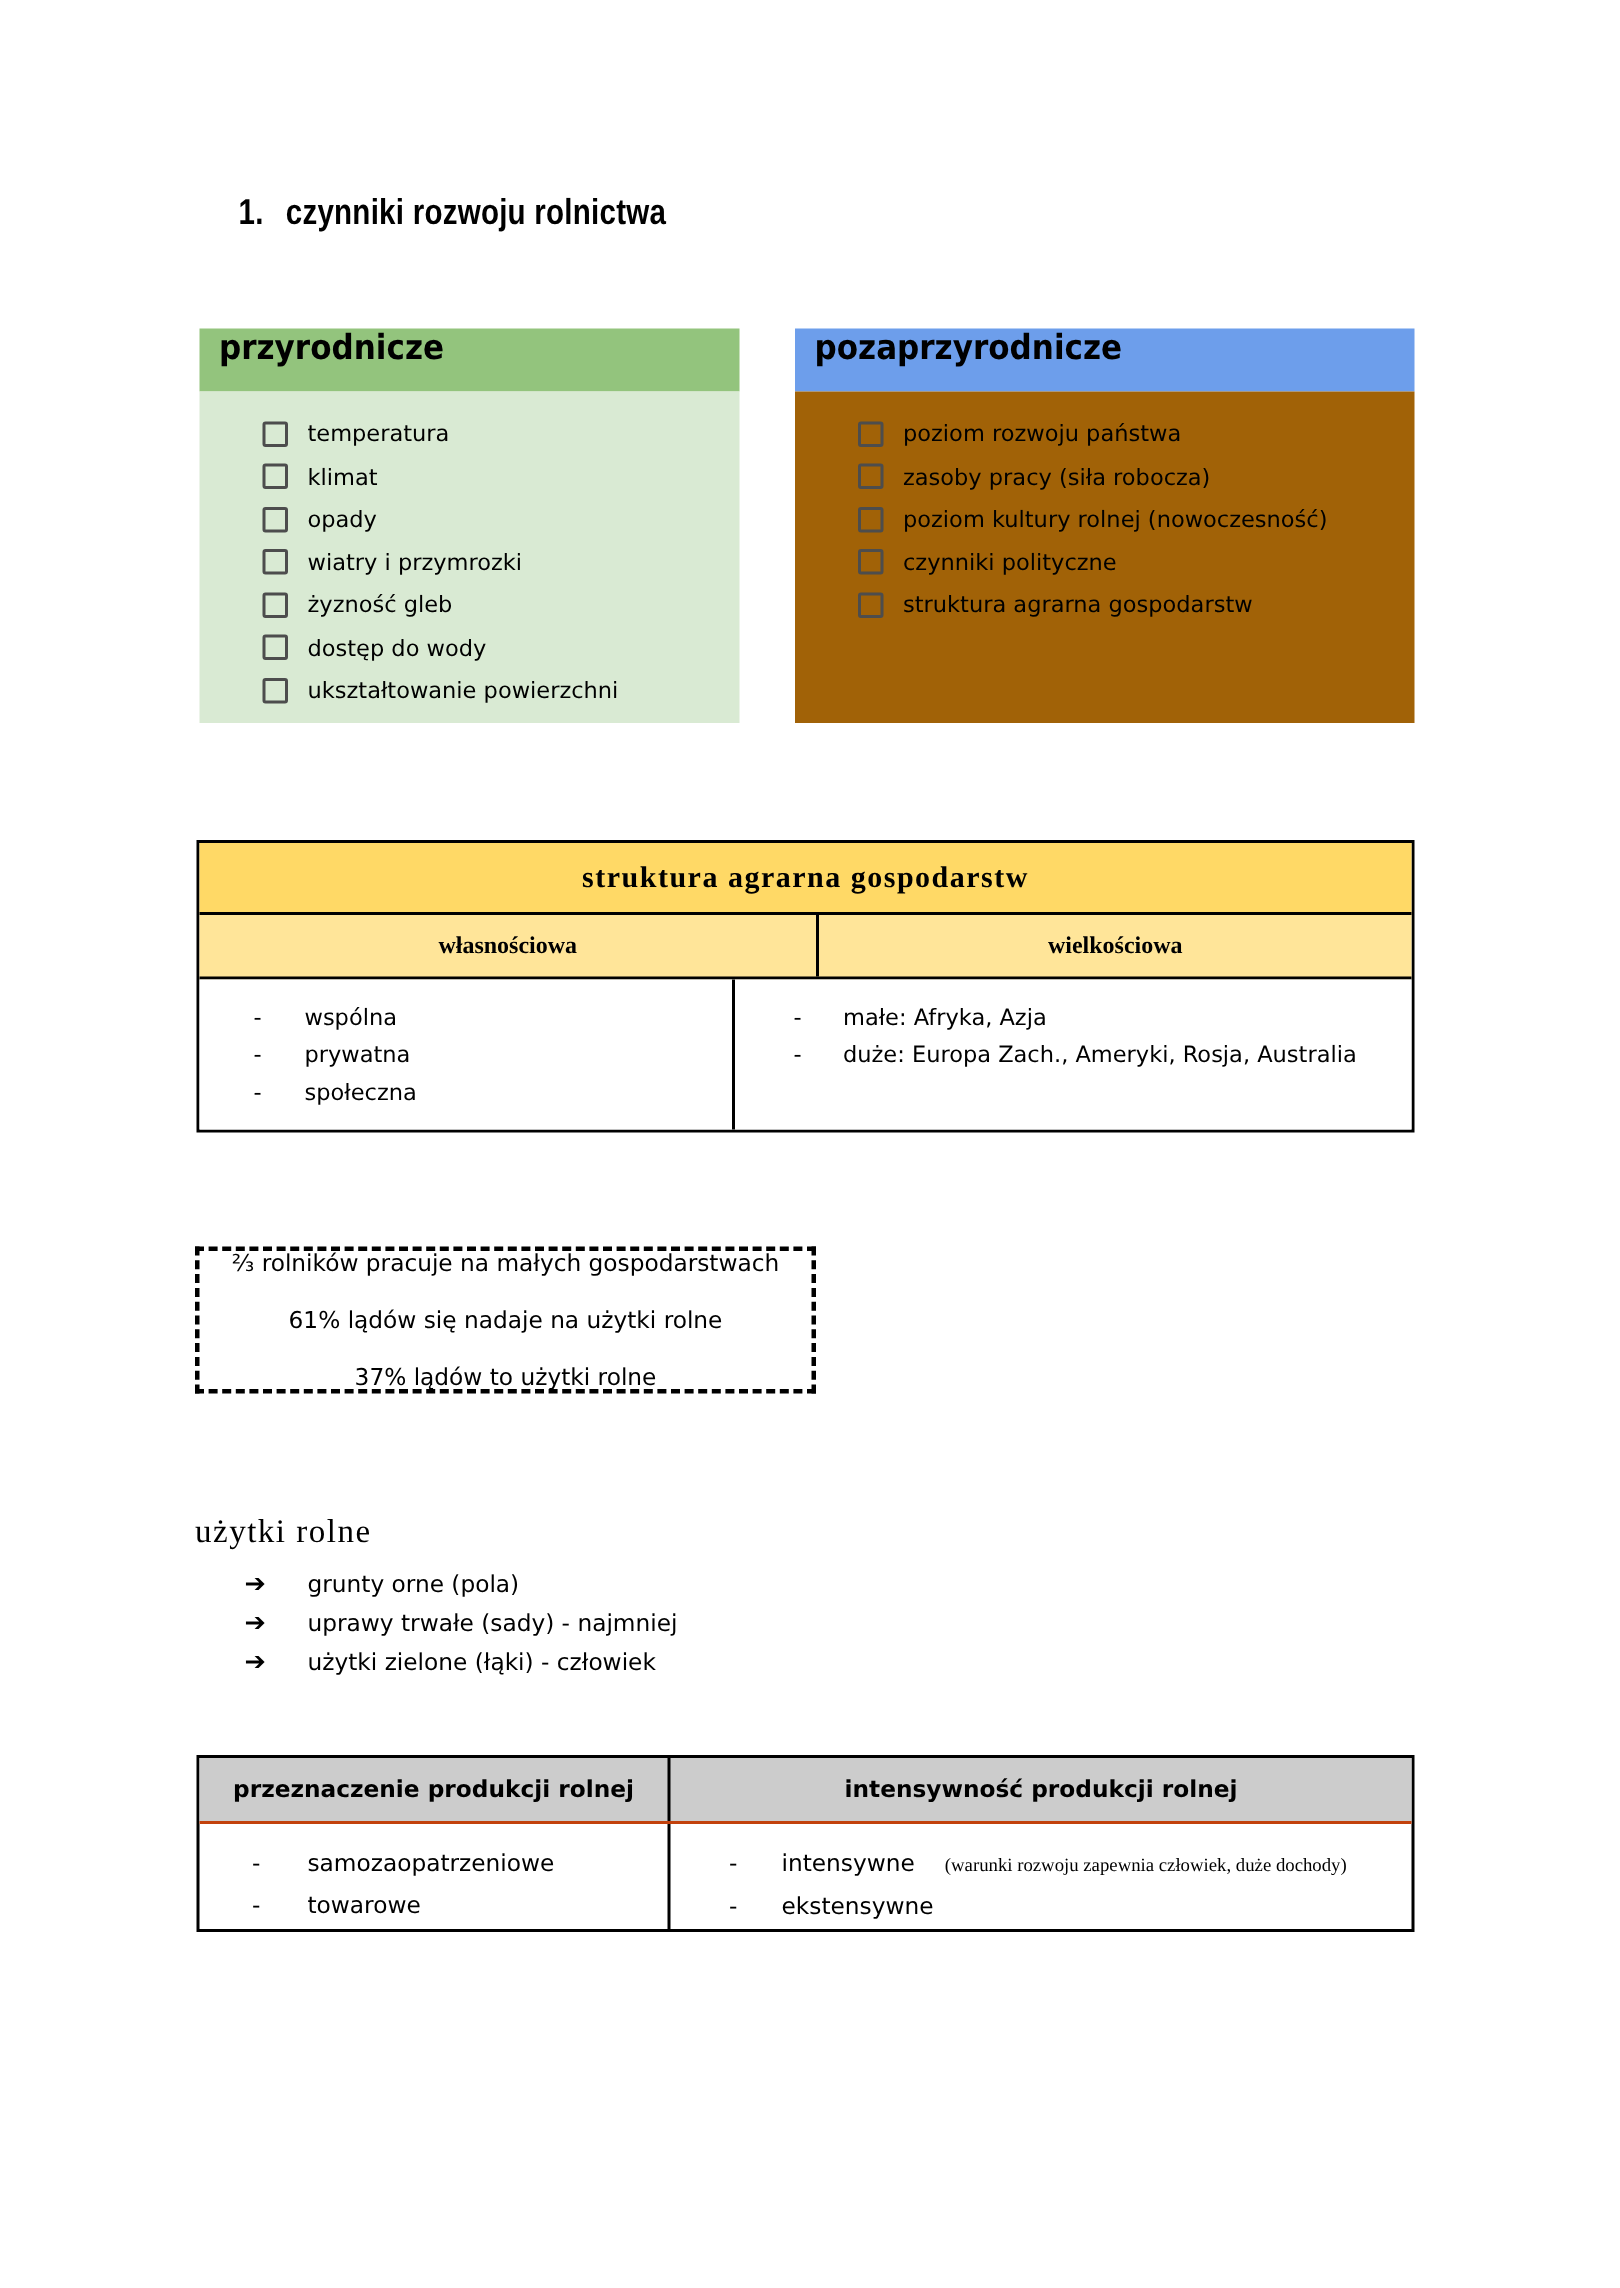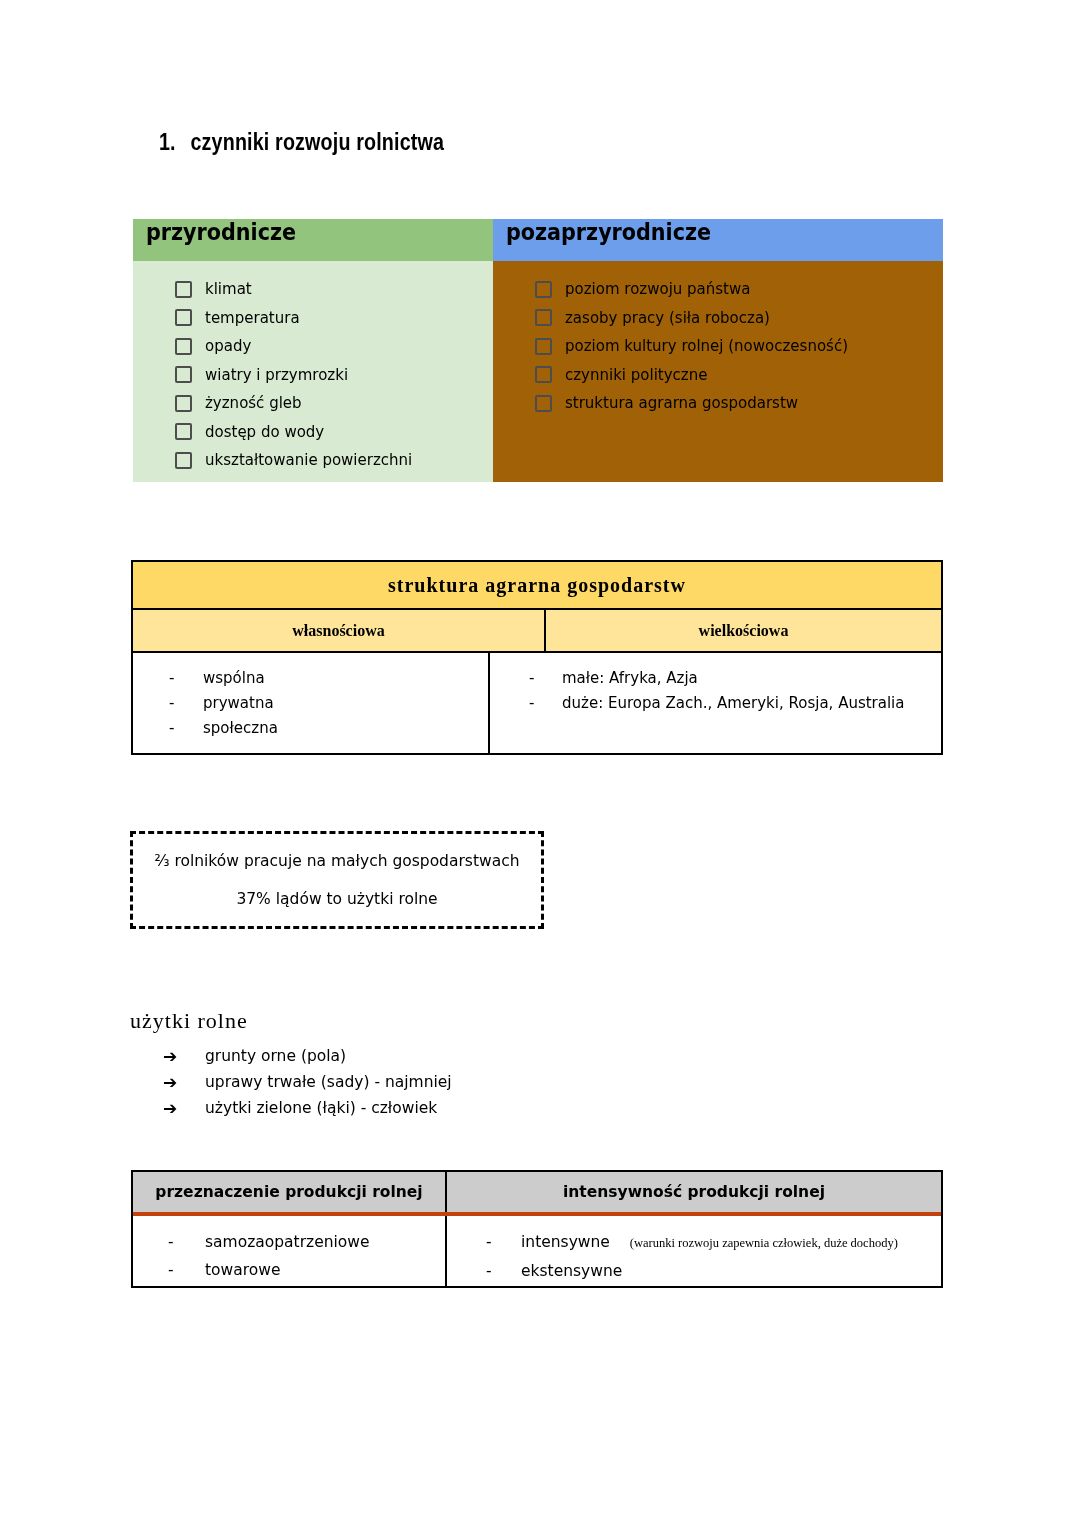--- a/index.html
+++ b/index.html
@@ -21,21 +21,21 @@
     font-weight:800; font-size:24px;
     transform:scaleX(0.82); transform-origin:0 50%;
     letter-spacing:0.2px;
     white-space:nowrap;
   }
 
   
   .factors { position:absolute; left:133px; top:219px; width:810px; display:flex; }
   .f-col { display:flex; flex-direction:column; }
   .f-col.natural { width:360px; }
-  .f-col.nonnatural { width:450px; }
+  .f-col.nonnatural { width:450px;padding-left:37px; }
   .f-header {
     height:42px; display:flex; padding-left:13px;
     font-weight:700; font-size:23px; white-space:nowrap;
   }
   .f-header span { transform:scaleX(0.9); transform-origin:0 50%; display:inline-block; }
   .natural .f-header { background:#93c47d; }
   .nonnatural .f-header { background:#6d9eeb; }
   .f-body { height:221px; padding-top:14px; }
   .natural .f-body { background:#d9ead3; }
   .nonnatural .f-body { background:#a16207; }
@@ -79,21 +79,21 @@
 
   
   .landuse { position:absolute; left:130px; top:1008px; }
   .lu-heading { font-family:cursive; font-weight:400; font-size:22px; letter-spacing:1px; }
   .lu-items { margin-top:9px; }
   .arrow-row { display:flex; align-items:center; font-size:15.5px; line-height:26px; white-space:nowrap; }
   .arrow-row .arrow { display:inline-block; margin-left:33px; width:42px; font-size:17px; }
 
   
   .production { position:absolute; left:131px; top:1170px; width:812px; border:2px solid #000; background:#fff; }
-  .pr-head-row { display:flex; height:44px; background:#cccccc; border-bottom:4px solid #c2410c; }
+  .pr-head-row { display:flex; height:44px; background:#cccccc; border-bottom:2px solid #c2410c; }
   .pr-head {
     display:flex; align-items:center; justify-content:center;
     font-weight:700; font-size:15.5px; white-space:nowrap;
   }
   .pr-head.left { width:314px; border-right:2px solid #000; }
   .pr-head.right { flex:1; }
   .pr-body { display:flex; height:70px; }
   .pr-cell { padding-top:12px; }
   .pr-cell.left { width:314px; border-right:2px solid #000; }
   .pr-cell.right { flex:1; }
@@ -113,25 +113,25 @@
   </div>
 
   <div class="factors">
     <div class="f-col natural">
       <div class="f-header">
         <span>przyrodnicze</span>
       </div>
       <div class="f-body">
         <div class="check-row">
           <span class="checkbox"></span>
+          <span class="check-label">temperatura</span>
+        </div>
+        <div class="check-row">
+          <span class="checkbox"></span>
           <span class="check-label">klimat</span>
-        </div>
-        <div class="check-row">
-          <span class="checkbox"></span>
-          <span class="check-label">temperatura</span>
         </div>
         <div class="check-row">
           <span class="checkbox"></span>
           <span class="check-label">opady</span>
         </div>
         <div class="check-row">
           <span class="checkbox"></span>
           <span class="check-label">wiatry i przymrozki</span>
         </div>
         <div class="check-row">
@@ -206,20 +206,21 @@
         <div class="dash-row">
           <span class="dash">-</span>
           <span>duże: Europa Zach., Ameryki, Rosja, Australia</span>
         </div>
       </div>
     </div>
   </div>
 
   <div class="stats">
     <div class="stats-line">⅔ rolników pracuje na małych gospodarstwach</div>
+    <div class="stats-line">61% lądów się nadaje na użytki rolne</div>
     <div class="stats-line">37% lądów to użytki rolne</div>
   </div>
 
   <div class="landuse">
     <div class="lu-heading">użytki rolne</div>
     <div class="lu-items">
       <div class="arrow-row">
         <span class="arrow">➔</span>
         <span>grunty orne (pola)</span>
       </div>

